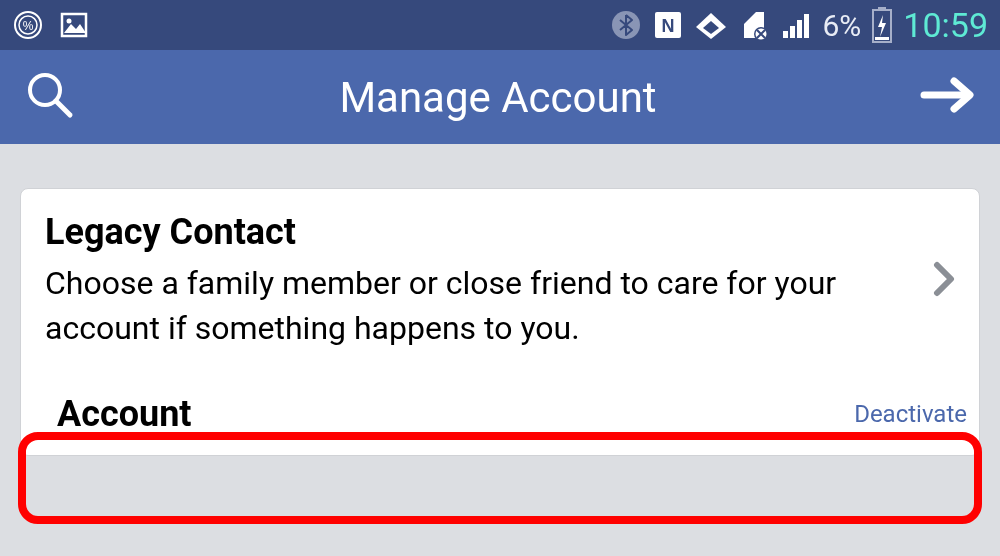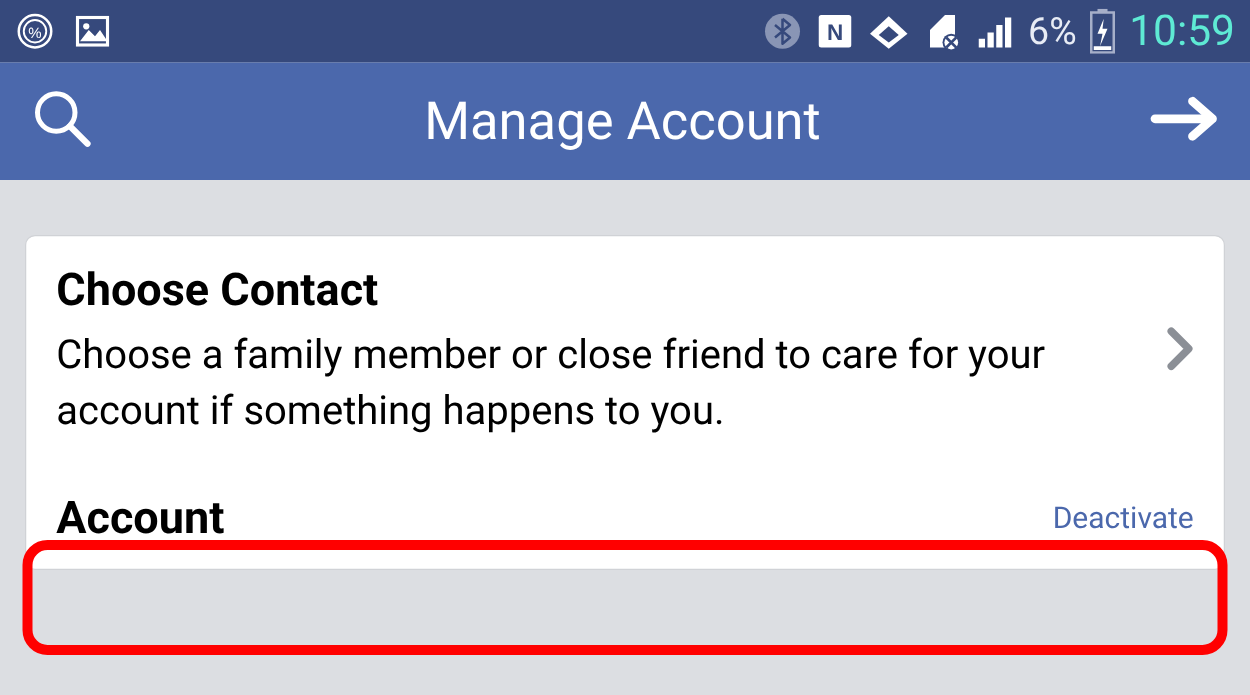--- a/index.html
+++ b/index.html
@@ -59,21 +59,22 @@
       color: #000;
       margin-bottom: 8px;
     }
     .row-desc {
       font-size: 32px;
       color: #000000;
       line-height: 1.4;
     }
     .row-chevron { flex: 0 0 auto; margin-left: 16px; }
     .row2 {
-      padding: 20px 24px 20px 24px;
+      padding: 20px 12px 20px 24px;
+      margin-left: 12px;
     }
     .row2-title {
       font-size: 36px;
       font-weight: 700;
       color: #000;
     }
     .row2-action {
       font-size: 24px;
       color: #4b68ac;
       font-weight: 400;
@@ -173,21 +174,21 @@
         <line x1="4" y1="20" x2="46" y2="20" stroke="#fff" stroke-width="7" stroke-linecap="round"></line>
         <path d="M34 6 L50 20 L34 34" fill="none" stroke="#fff" stroke-width="7" stroke-linecap="round" stroke-linejoin="round"></path>
       </svg>
   </div>
 </div>
 
 <div class="content">
   <div class="card">
     <div class="row row1">
       <div class="row-text">
-        <div class="row-title">Choose Contact</div>
+        <div class="row-title">Legacy Contact</div>
         <div class="row-desc">Choose a family member or close friend to care for your account if something happens to you.</div>
       </div>
       <div class="row-chevron">
         <svg width="22" height="36" viewBox="0 0 22 36">
             <path d="M4 4 L18 18 L4 32" fill="none" stroke="#8b8f96" stroke-width="6" stroke-linecap="round" stroke-linejoin="round"></path>
           </svg>
       </div>
     </div>
     <div class="row row2">
       <div class="row2-title" style="flex:1">Account</div>

